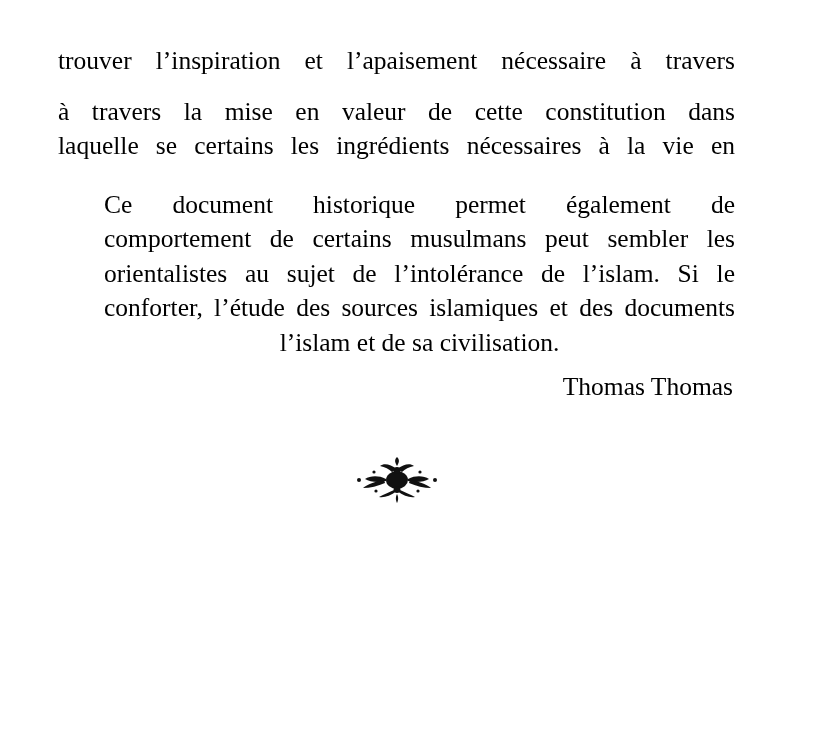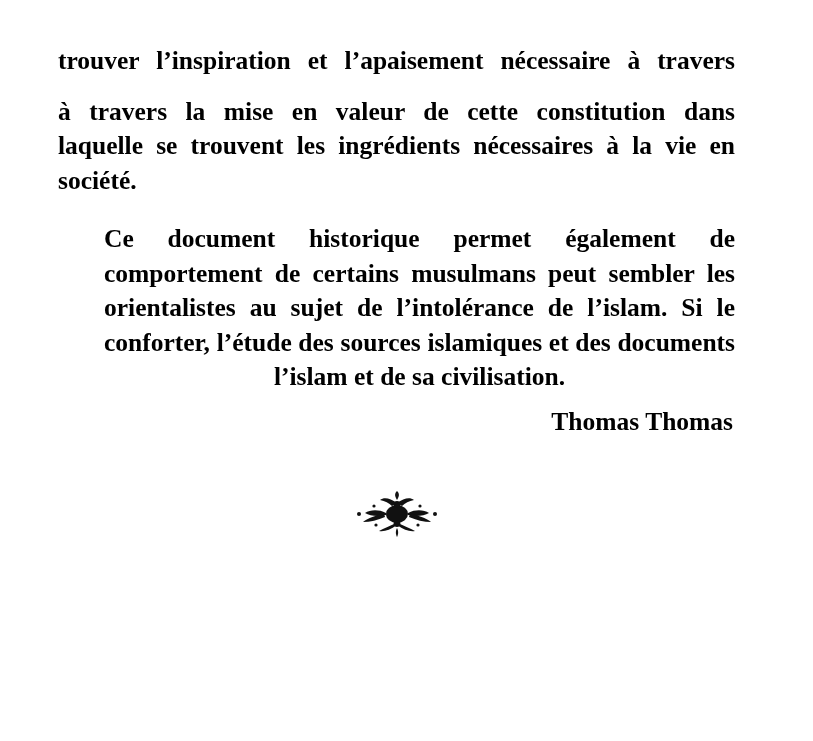--- a/index.html
+++ b/index.html
@@ -13,21 +13,20 @@
     font-family: "Liberation Serif", "DejaVu Serif", serif;
     color: #000000;
     overflow: hidden;
   }
   .page {
     position: relative;
     width: 813px;
     height: 741px;
     box-sizing: border-box;
     padding: 44px 78px 0 58px;
-    font-weight: bold;
   }
   .body-text {
     font-size: 25.5px;
     line-height: 34.5px;
     text-align: justify;
     text-justify: inter-word;
     color: #000;
   }
   .para {
     margin: 0;
@@ -71,22 +70,21 @@
 </head>
 <body>
 
 <div class="page">
 
   <div class="body-text">
 
     <p class="para para-continued">
       <span class="line" style="text-align: justify; text-align-last: justify;">trouver l’inspiration et l’apaisement nécessaire à travers</span>
       <span class="line" style="text-align: justify; text-align-last: justify; margin-top: 16px;">à travers la mise en valeur de cette constitution dans</span>
-      <span class="line" style="text-align: justify; text-align-last: justify;">laquelle se trouvent les ingrédients nécessaires à la vie en</span>
-      <span class="line" style="text-align: left;">société.</span>
+      <span class="line" style="text-align: justify; text-align-last: justify;">laquelle se certains les ingrédients nécessaires à la vie en</span>
     </p>
 
     <p class="para para-indent">
       <span class="line" style="text-indent: 46px; text-align: justify; text-align-last: justify;">Ce document historique permet également de</span>
       <span class="line" style="text-align: justify; text-align-last: justify;">comportement de certains musulmans peut sembler les</span>
       <span class="line" style="text-align: justify; text-align-last: justify;">orientalistes au sujet de l’intolérance de l’islam. Si le</span>
       <span class="line" style="text-align: justify; text-align-last: justify;">conforter, l’étude des sources islamiques et des documents</span>
       <span class="line" style="text-align: center;">l’islam et de sa civilisation.</span>
     </p>
 

